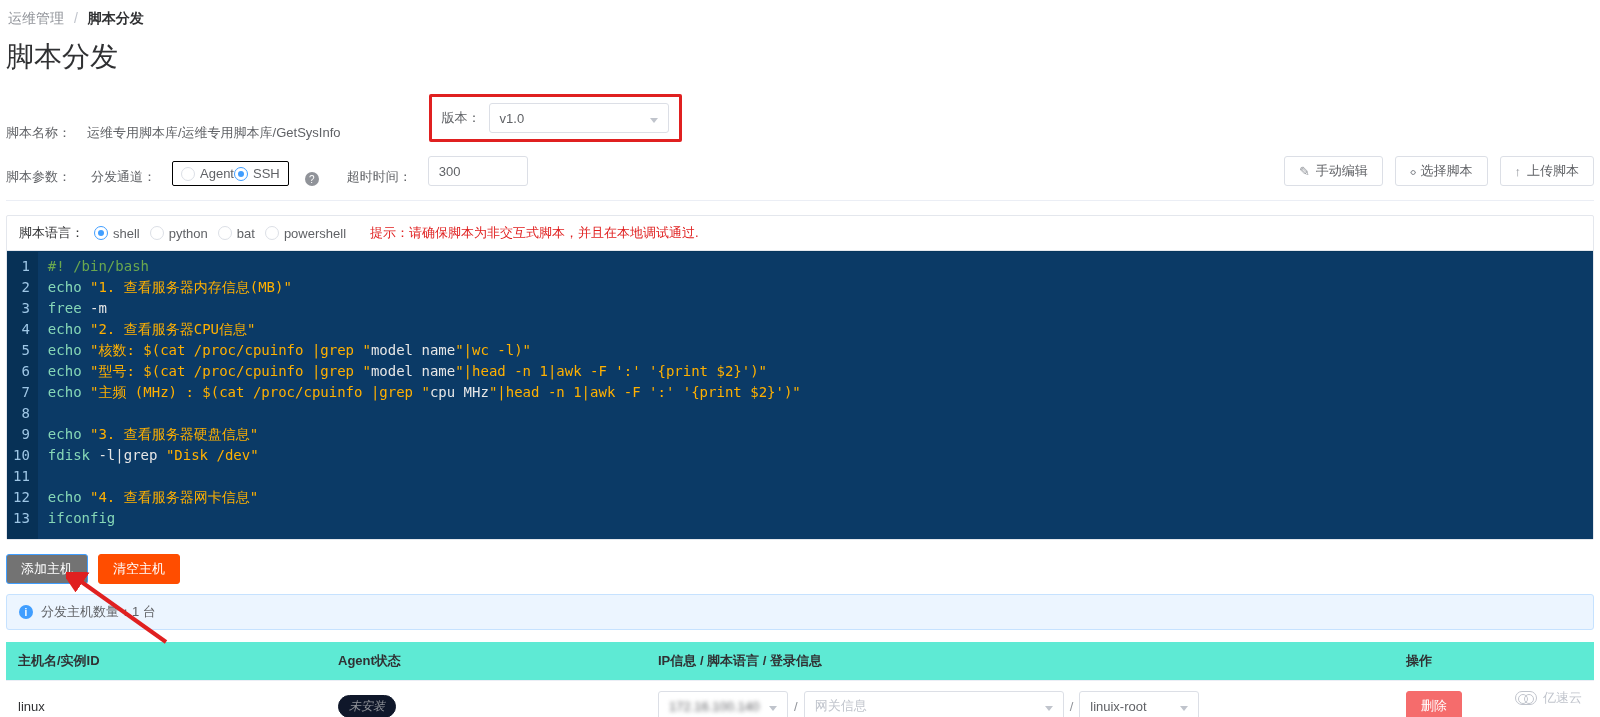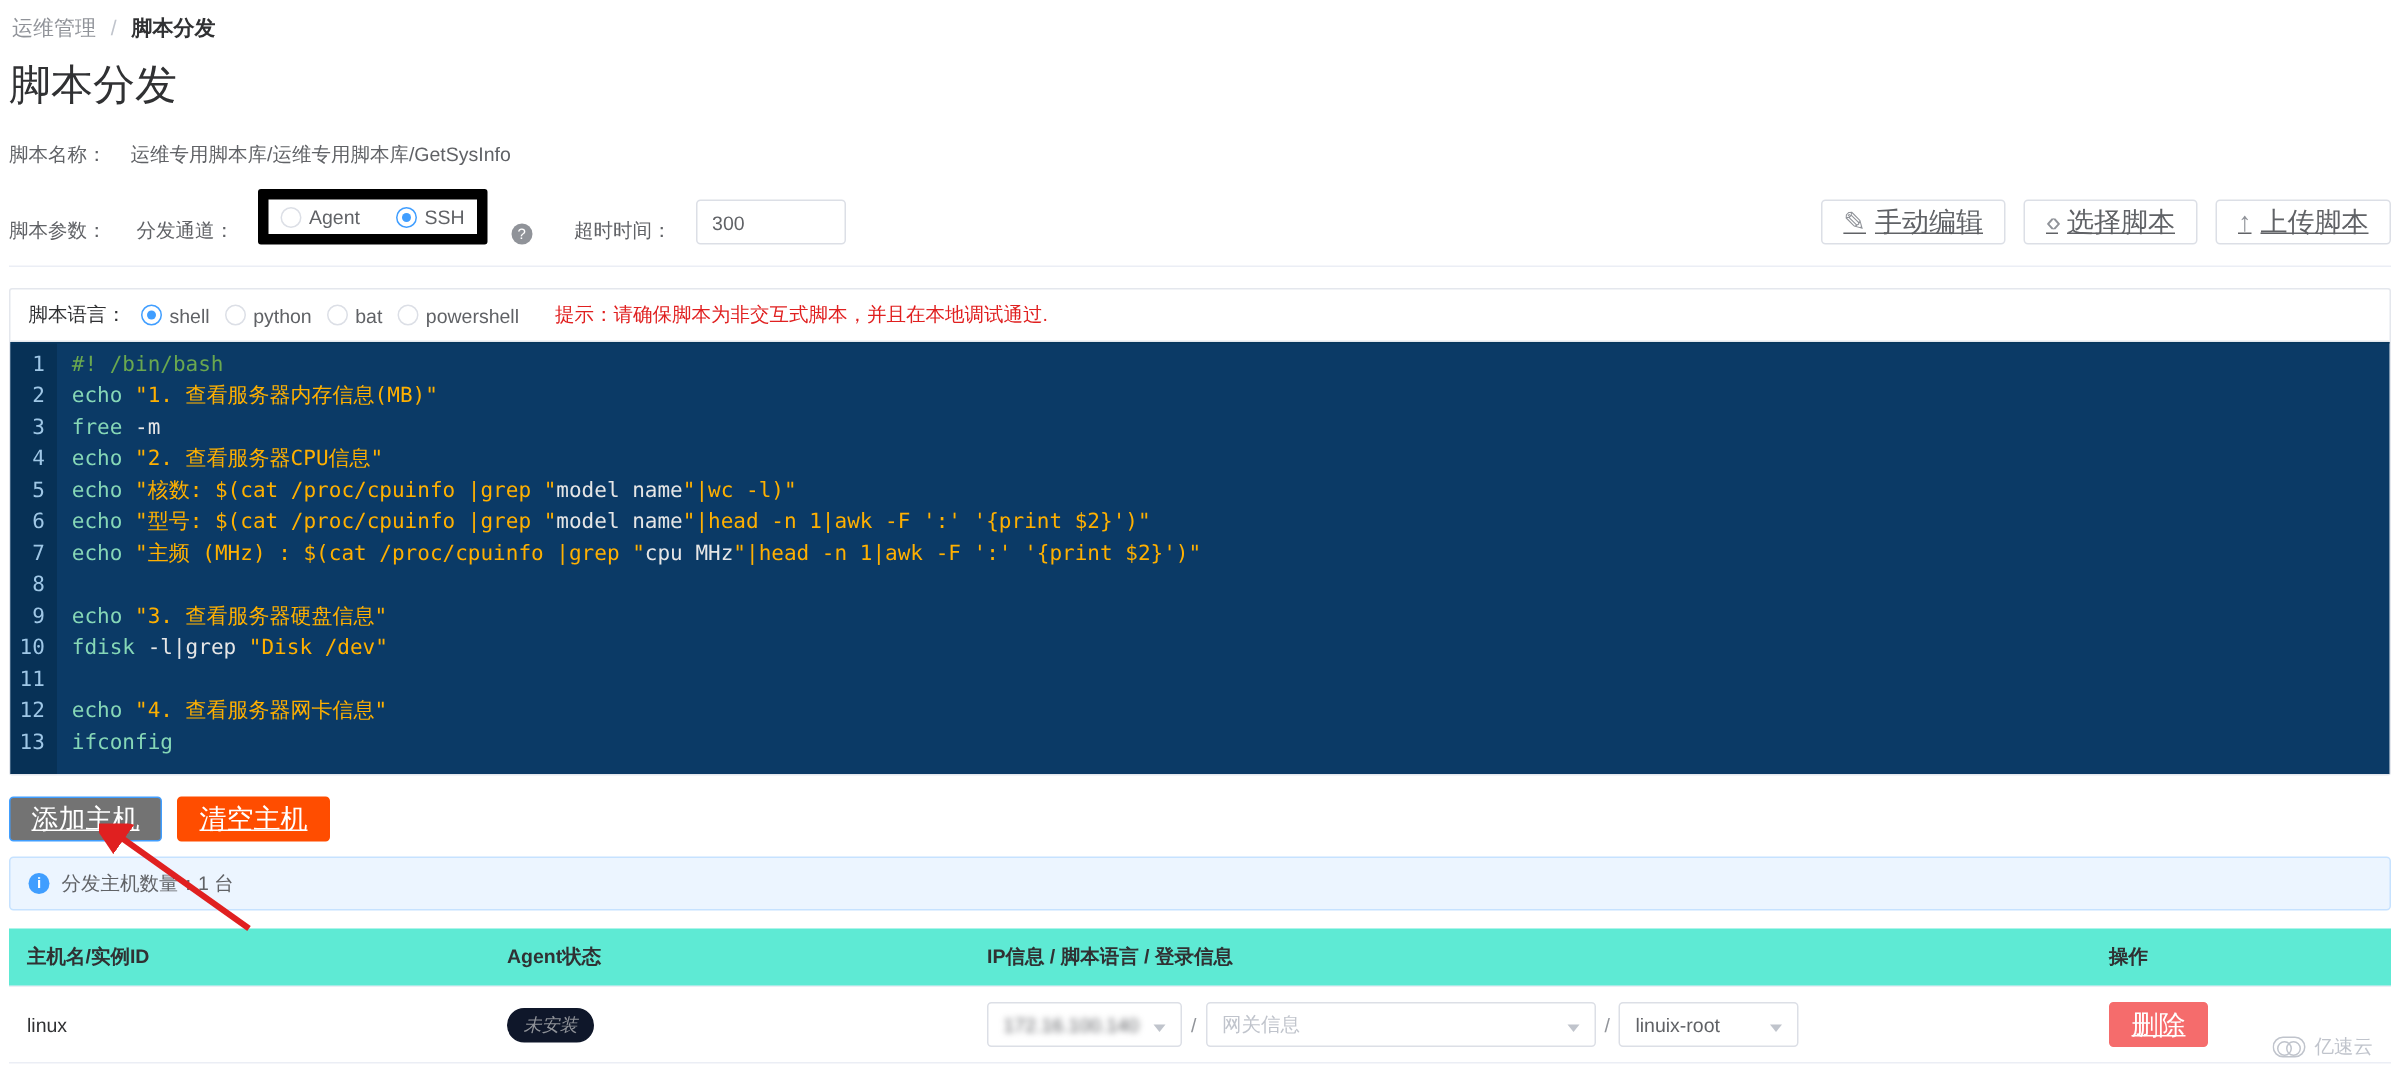--- a/index.html
+++ b/index.html
@@ -67,26 +67,26 @@
 
 .red-outline {
   border: 3px solid #e02020;
   border-radius: 2px;
   padding: 6px 10px;
   display: inline-flex;
   align-items: center;
   gap: 8px;
 }
 .red-outline-tight {
-  border: 7px solid #000000;
+  border: 1px solid #000000;
   border-radius: 2px;
   padding: 4px 8px;
   display: inline-flex;
   align-items: center;
-  gap: 24px;
+  gap: 0;
 }
 
 
 .radio { display: inline-flex; align-items: center; gap: 5px; cursor: pointer; }
 .radio .dot {
   width: 14px; height: 14px; border-radius: 50%;
   border: 1px solid #dcdfe6; display: inline-block;
   position: relative; background: #fff;
 }
 .radio.checked .dot { border-color: #409eff; }
@@ -101,23 +101,22 @@
 .btn {
   border: 1px solid #dcdfe6;
   border-radius: 3px;
   background: #fff;
   color: #606266;
   height: 30px;
   padding: 0 14px;
   display: inline-flex;
   align-items: center;
   gap: 6px;
-  font-size: 18px;
+  font-size: 13px;
   cursor: pointer;
-  text-decoration: underline;
 }
 .btn-primary { background: #737373; border-color: #409eff; color: #fff; }
 .btn-danger  { background: #f56c6c; border-color: #f56c6c; color: #fff; }
 .btn-danger-solid { background: #ff4d00; border-color: #ff4d00; color: #fff; }
 .right-toolbar { margin-left: auto; display: flex; gap: 12px; }
 
 
 .help-dot {
   width: 14px; height: 14px; border-radius: 50%;
   background: #909399; color: #fff;
@@ -255,20 +254,27 @@
     <span class="sep">/</span>
     <span class="current">脚本分发</span>
   </div>
 
   <h1 class="page-title">脚本分发</h1>
 
   <div class="form-row">
     <span class="label">脚本名称：</span>
     <span class="value-text">运维专用脚本库/运维专用脚本库/GetSysInfo</span>
 
+    <div class="red-outline" style="margin-left:72px;">
+      <span class="label">版本：</span>
+      <div class="select input-sm">
+        <span>v1.0</span>
+        <span class="chev"><span class="chev-down"></span></span>
+      </div>
+    </div>
   </div>
 
   <div class="form-row">
     <span class="label">脚本参数：</span>
 
     <span class="label" style="margin-left:4px;">分发通道：</span>
 
     <div class="red-outline-tight">
       <label class="radio">
         <span class="dot"></span>

